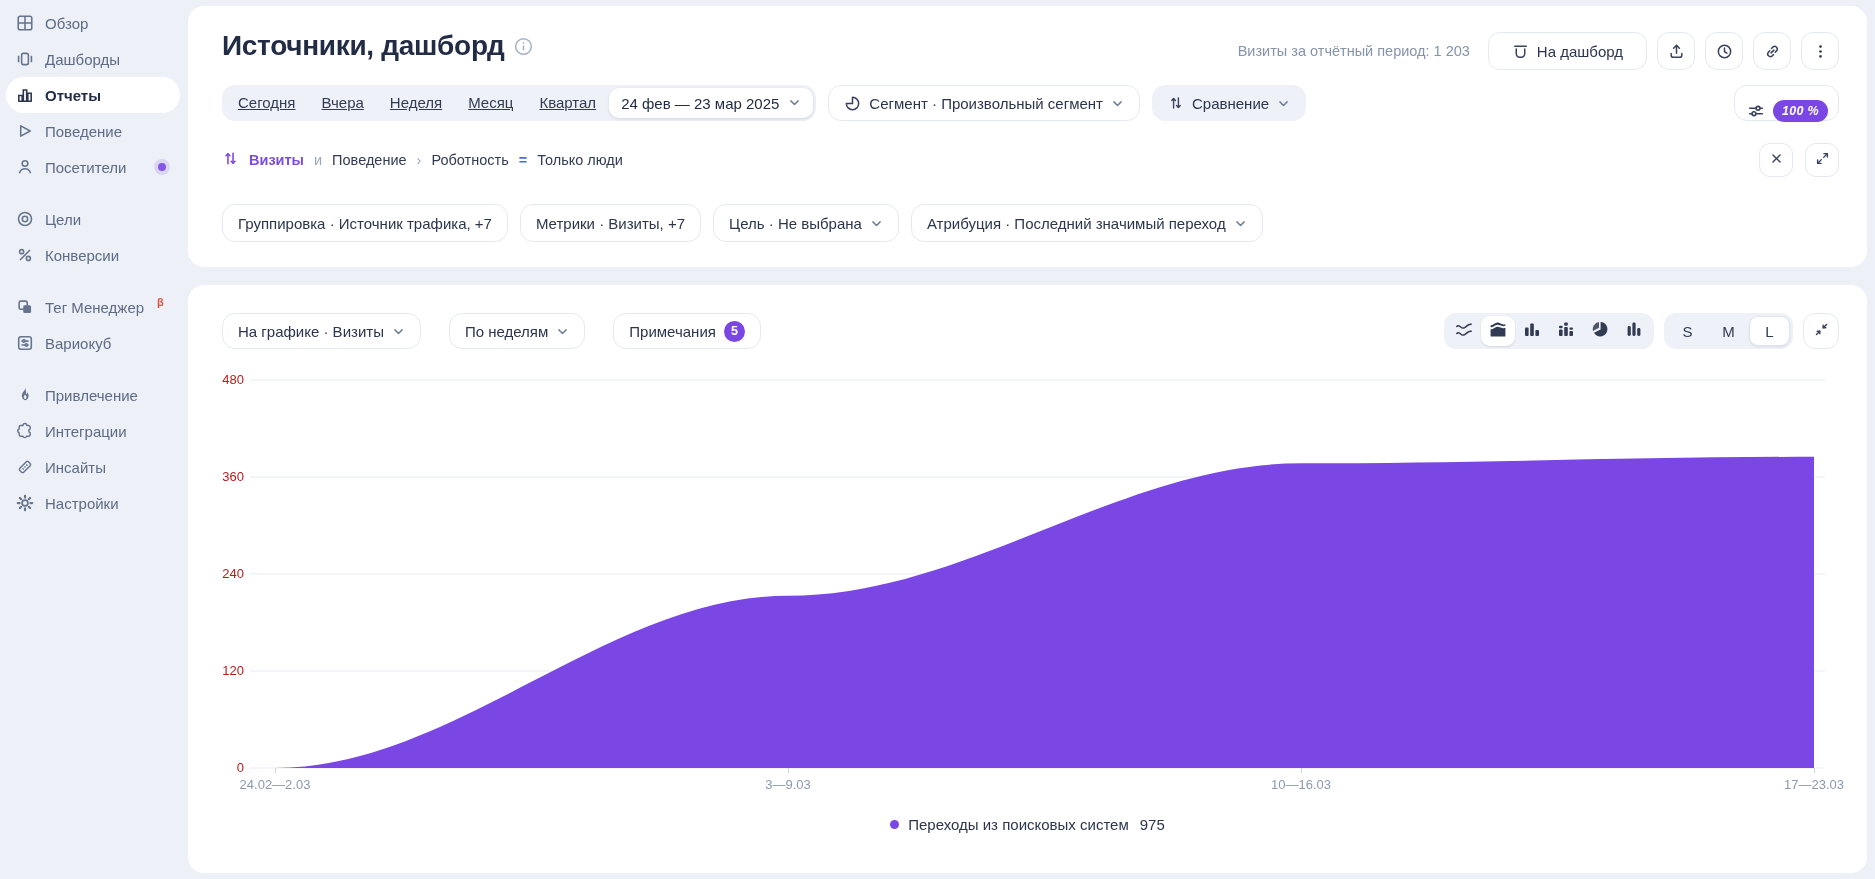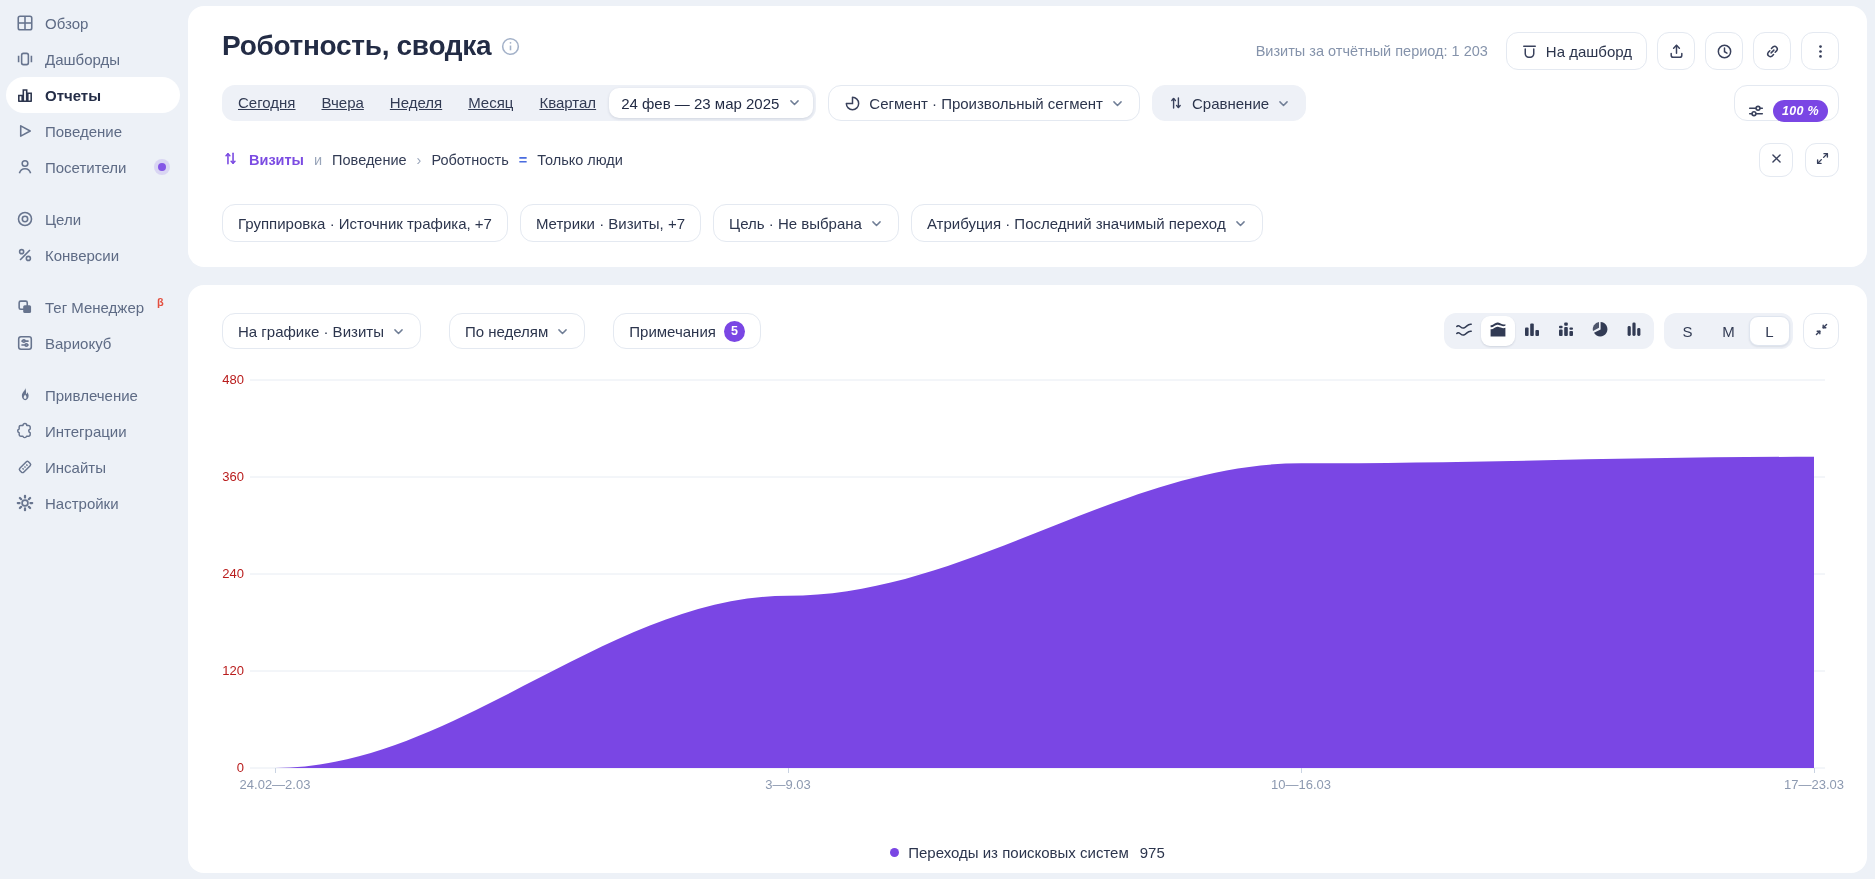--- a/index.html
+++ b/index.html
@@ -35,21 +35,21 @@
   .header-card { top:6px; height:261px; }
   .chart-card  { top:285px; height:588px; }
 
   
   .title-row { position:absolute; left:34px; top:24px; display:flex; align-items:center; gap:10px; }
   .page-title { font-size:28px; font-weight:bold; color:#232c45; letter-spacing:-.3px; }
   .info-ic { width:19px; height:19px; color:#a4b2c9; }
   .header-right { position:absolute; right:28px; top:26px; height:38px; display:flex; align-items:center; gap:10px; }
   .visits-period { font-size:14.5px; color:var(--muted); margin-right:8px; }
   .btn { display:inline-flex; align-items:center; justify-content:center; gap:8px; height:38px;
-         background:#fff; border:1px solid var(--border); border-radius:12px; padding:0 14px;
+         background:#fff; border:1px solid var(--border); border-radius:12px; padding:0 23px;
          font-size:15px; color:#2c354d; cursor:pointer; }
   .iconbtn { width:38px; padding:0; }
   .btn svg, .pill svg { display:block; }
 
   .row2 { position:absolute; left:34px; top:79px; right:28px; display:flex; align-items:center; gap:12px; }
   .tabs-group { display:flex; align-items:center; background:var(--graypill); border-radius:13px; padding:3px; height:36px; }
   .tab { padding:0 13px; line-height:30px; font-size:15px; color:#323b54; border-radius:10px; cursor:pointer; white-space:nowrap;text-decoration:underline; }
   .datepill { display:flex; align-items:center; gap:9px; background:#fff; border-radius:10px; height:30px; padding:0 12px;
               font-size:15px; color:#232c45; box-shadow:0 1px 3px rgba(27,43,81,.14); cursor:pointer; white-space:nowrap; }
   .pill { display:inline-flex; align-items:center; gap:8px; height:36px; padding:0 15px; border-radius:13px;
@@ -84,21 +84,21 @@
   .size-cell.sel { background:#fff; border:1px solid #dfe5ef; box-shadow:0 1px 2px rgba(30,45,80,.10); }
   .collapse-btn { width:36px; height:36px; border:1px solid var(--border); border-radius:12px; background:#fff;
                   display:flex; align-items:center; justify-content:center; cursor:pointer; color:#39415c; }
 
   .plot { position:absolute; inset:0; }
   .ylab { position:absolute; left:12px; width:44px; text-align:right; font-size:13px; color:#b91c1c; line-height:18px; }
   .xlab { position:absolute; top:492px; width:140px; text-align:center; font-size:13px; color:#8c99b0; }
   .xtick { position:absolute; top:483px; width:1px; height:5px; background:#c9d3e2; }
   #chart-svg { position:absolute; left:62px; top:93px; }
 
-  .legend { position:absolute; left:0; right:0; top:531px; display:flex; align-items:center; justify-content:center; gap:9px; font-size:15px; color:#2c354d; cursor:pointer;margin-top:28px; }
+  .legend { position:absolute; left:0; right:0; top:531px; display:flex; align-items:center; justify-content:center; gap:9px; font-size:15px; color:#2c354d; cursor:pointer; }
   .legend-dot { width:9px; height:9px; border-radius:50%; background:var(--accent); }
   .legend-val { margin-left:2px; }
 </style>
 </head>
 <body>
 
 <div class="app">
 
   <nav class="sidebar">
     <div class="side-item">
@@ -223,21 +223,21 @@
           </svg>
         </span>
       <span>Настройки</span>
     </div>
   </nav>
 
   <div class="main">
 
     <section class="card header-card">
       <div class="title-row">
-        <h1 class="page-title">Роботность, сводка</h1>
+        <h1 class="page-title">Источники, дашборд</h1>
         <span class="info-ic"><svg viewBox="0 0 16 16" fill="none" stroke="currentColor" stroke-width="1.3">
               <circle cx="8" cy="8" r="6.6"></circle>
               <path d="M8 7.2v4"></path>
               <circle cx="8" cy="4.9" r=".75" fill="currentColor" stroke="none"></circle>
             </svg></span>
       </div>
 
       <div class="header-right">
         <span class="visits-period">Визиты за отчётный период: 1 203</span>
         <button class="btn">

